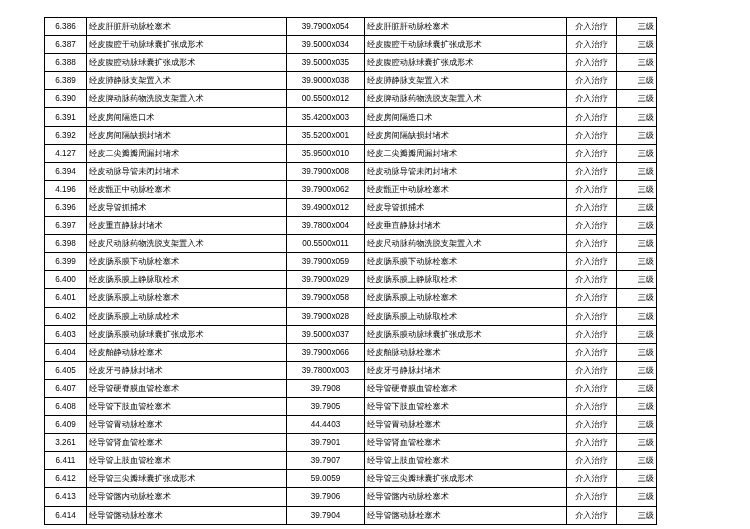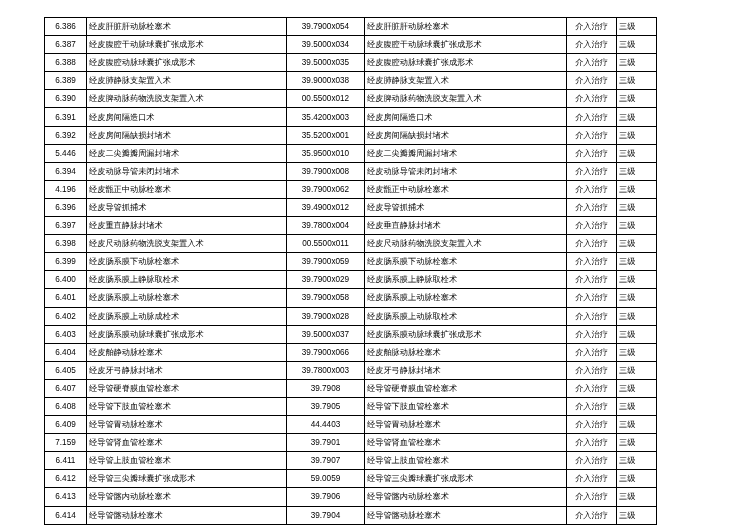--- a/index.html
+++ b/index.html
@@ -43,21 +43,21 @@
   col.c-icd    { width: 78px; }
   col.c-name2  { width: 202px; }
   col.c-type   { width: 50px; }
   col.c-level  { width: 40px; }
 
   td.code   { text-align: center;  padding-left: 4px; }
   td.name1  { text-align: left;  padding-left: 4px; }
   td.icd    { text-align: center;  padding-left: 4px; }
   td.name2  { text-align: left;  padding-left: 4px; }
   td.type   { text-align: center; margin-top: 35px; }
-  td.level  { text-align: left; }
+  td.level  { text-align: right; }
 </style>
 </head>
 <body>
 
 <div class="page">
   <table class="proc-table">
     <colgroup>
       <col class="c-code">
       <col class="c-name1">
       <col class="c-icd">
@@ -116,21 +116,21 @@
         </tr>
         <tr>
           <td class="code">6.392</td>
           <td class="name1">经皮房间隔缺损封堵术</td>
           <td class="icd">35.5200x001</td>
           <td class="name2">经皮房间隔缺损封堵术</td>
           <td class="type">介入治疗</td>
           <td class="level">三级</td>
         </tr>
         <tr>
-          <td class="code">5.446</td>
+          <td class="code">4.127</td>
           <td class="name1">经皮二尖瓣瓣周漏封堵术</td>
           <td class="icd">35.9500x010</td>
           <td class="name2">经皮二尖瓣瓣周漏封堵术</td>
           <td class="type">介入治疗</td>
           <td class="level">三级</td>
         </tr>
         <tr>
           <td class="code">6.394</td>
           <td class="name1">经皮动脉导管未闭封堵术</td>
           <td class="icd">39.7900x008</td>
@@ -244,21 +244,21 @@
         </tr>
         <tr>
           <td class="code">6.409</td>
           <td class="name1">经导管胃动脉栓塞术</td>
           <td class="icd">44.4403</td>
           <td class="name2">经导管胃动脉栓塞术</td>
           <td class="type">介入治疗</td>
           <td class="level">三级</td>
         </tr>
         <tr>
-          <td class="code">7.159</td>
+          <td class="code">3.261</td>
           <td class="name1">经导管肾血管栓塞术</td>
           <td class="icd">39.7901</td>
           <td class="name2">经导管肾血管栓塞术</td>
           <td class="type">介入治疗</td>
           <td class="level">三级</td>
         </tr>
         <tr>
           <td class="code">6.411</td>
           <td class="name1">经导管上肢血管栓塞术</td>
           <td class="icd">39.7907</td>

